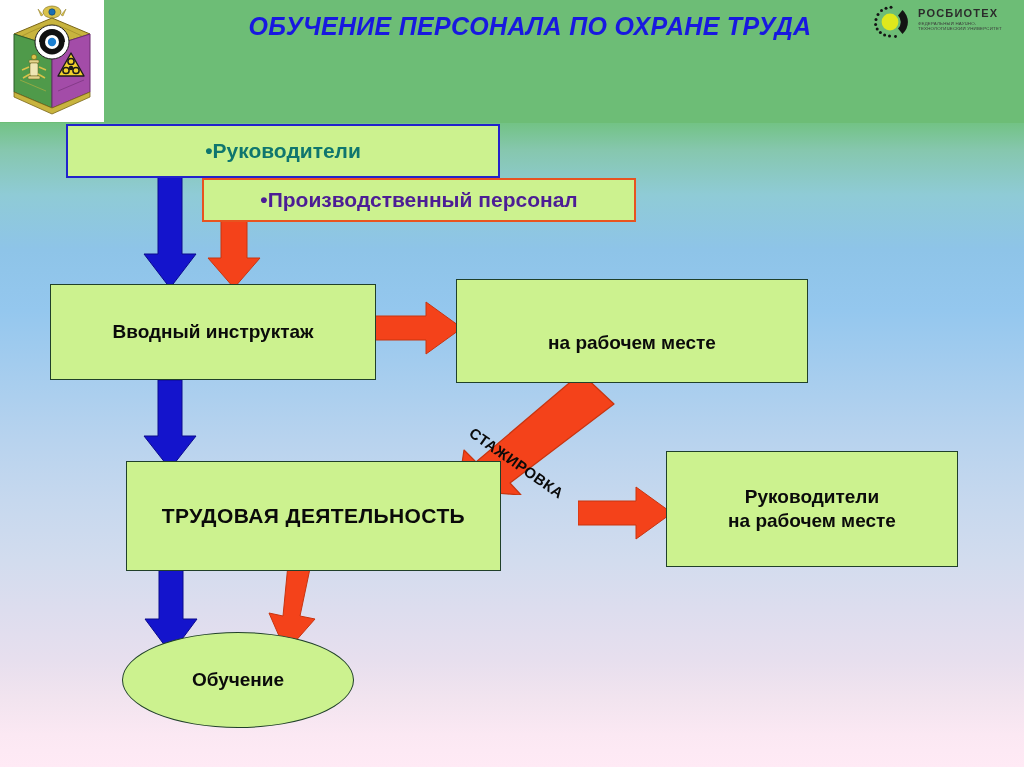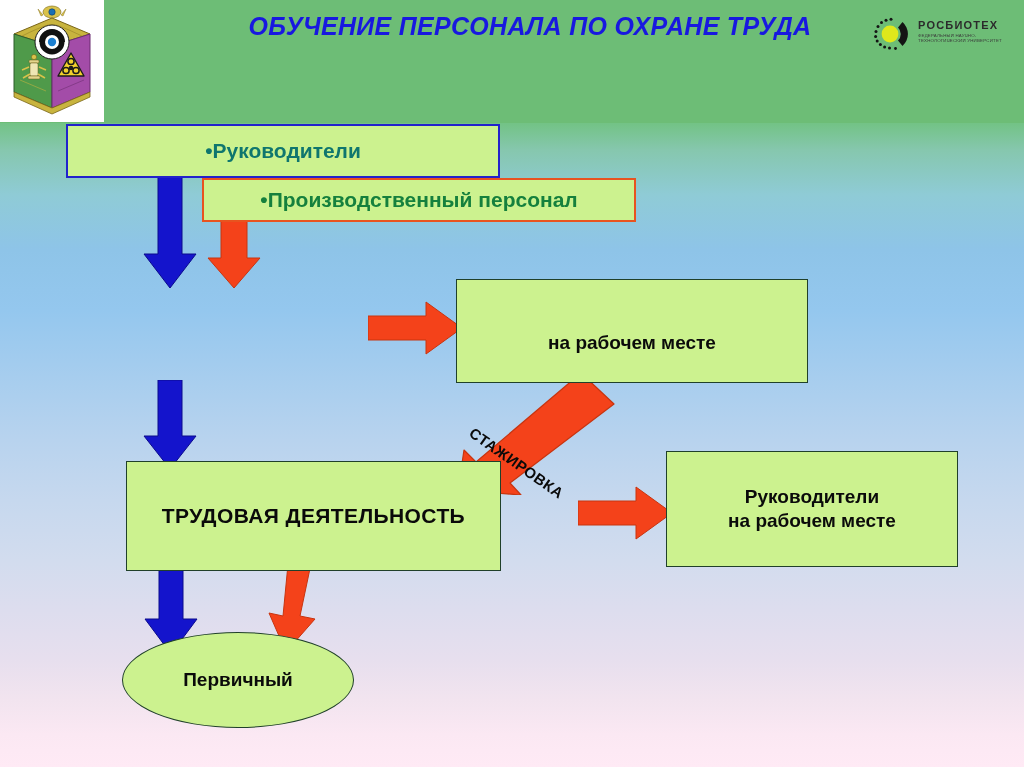--- a/index.html
+++ b/index.html
@@ -65,21 +65,21 @@
     font-size: 25px;
     font-weight: bold;
     font-style: italic;
     color: #1818e0;
     letter-spacing: 0.3px;
     white-space: nowrap;
   }
   .brand-logo {
     position: absolute;
     right: 12px;
-    top: 13px;
+    top: 1px;
     width: 140px;
     height: 42px;
   }
   .brand-mark { position: absolute; left: 0; top: 2px; width: 40px; height: 38px; }
   .brand-text {
     position: absolute;
     left: 46px;
     top: 6px;
     font-size: 11px;
     font-weight: bold;
@@ -111,21 +111,21 @@
   .node-red-border  { border: 2px solid #e8531f; }
   .node-dark-border { border: 1.5px solid #20402a; }
 
   .bullet-blue {
     color: #0f766e;
     font-size: 21px;
     font-weight: bold;
     white-space: nowrap;
   }
   .bullet-red {
-    color: #15803d;
+    color: #4c1d95;
     font-size: 21px;
     font-weight: bold;
     white-space: nowrap;
   }
   .node-label {
     color: #0a0a0a;
     font-size: 19px;
     font-weight: bold;
     line-height: 24px;
   }
@@ -275,36 +275,39 @@
   </svg>
 
   <div class="node node-blue-border" style="left:66px; top:124px; width:434px; height:54px;">
     <span class="bullet-blue">•Руководители</span>
   </div>
 
   <div class="node node-red-border" style="left:202px; top:178px; width:434px; height:44px;">
     <span class="bullet-red">•Производственный персонал</span>
   </div>
 
+  <div class="node node-dark-border" style="left:50px; top:284px; width:326px; height:96px;">
+    <span class="node-label">Вводный инструктаж</span>
+  </div>
 
   <div class="node node-dark-border" style="left:456px; top:279px; width:352px; height:104px;">
     <span class="node-label">
       <br>
       <span>на рабочем месте</span>
     </span>
   </div>
 
   <div class="node node-dark-border" style="left:126px; top:461px; width:375px; height:110px;">
     <span class="node-label big">ТРУДОВАЯ ДЕЯТЕЛЬНОСТЬ</span>
   </div>
 
   <div class="node node-dark-border" style="left:666px; top:451px; width:292px; height:116px;">
     <span class="node-label">
       <span>Руководители</span><br>
       <span>на рабочем месте</span>
     </span>
   </div>
 
   <div class="ellipse" style="left:122px; top:632px; width:232px; height:96px;">
-    <span class="node-label">Первичный</span>
+    <span class="node-label">Обучение</span>
   </div>
 
 </div>
 
 </body></html>

